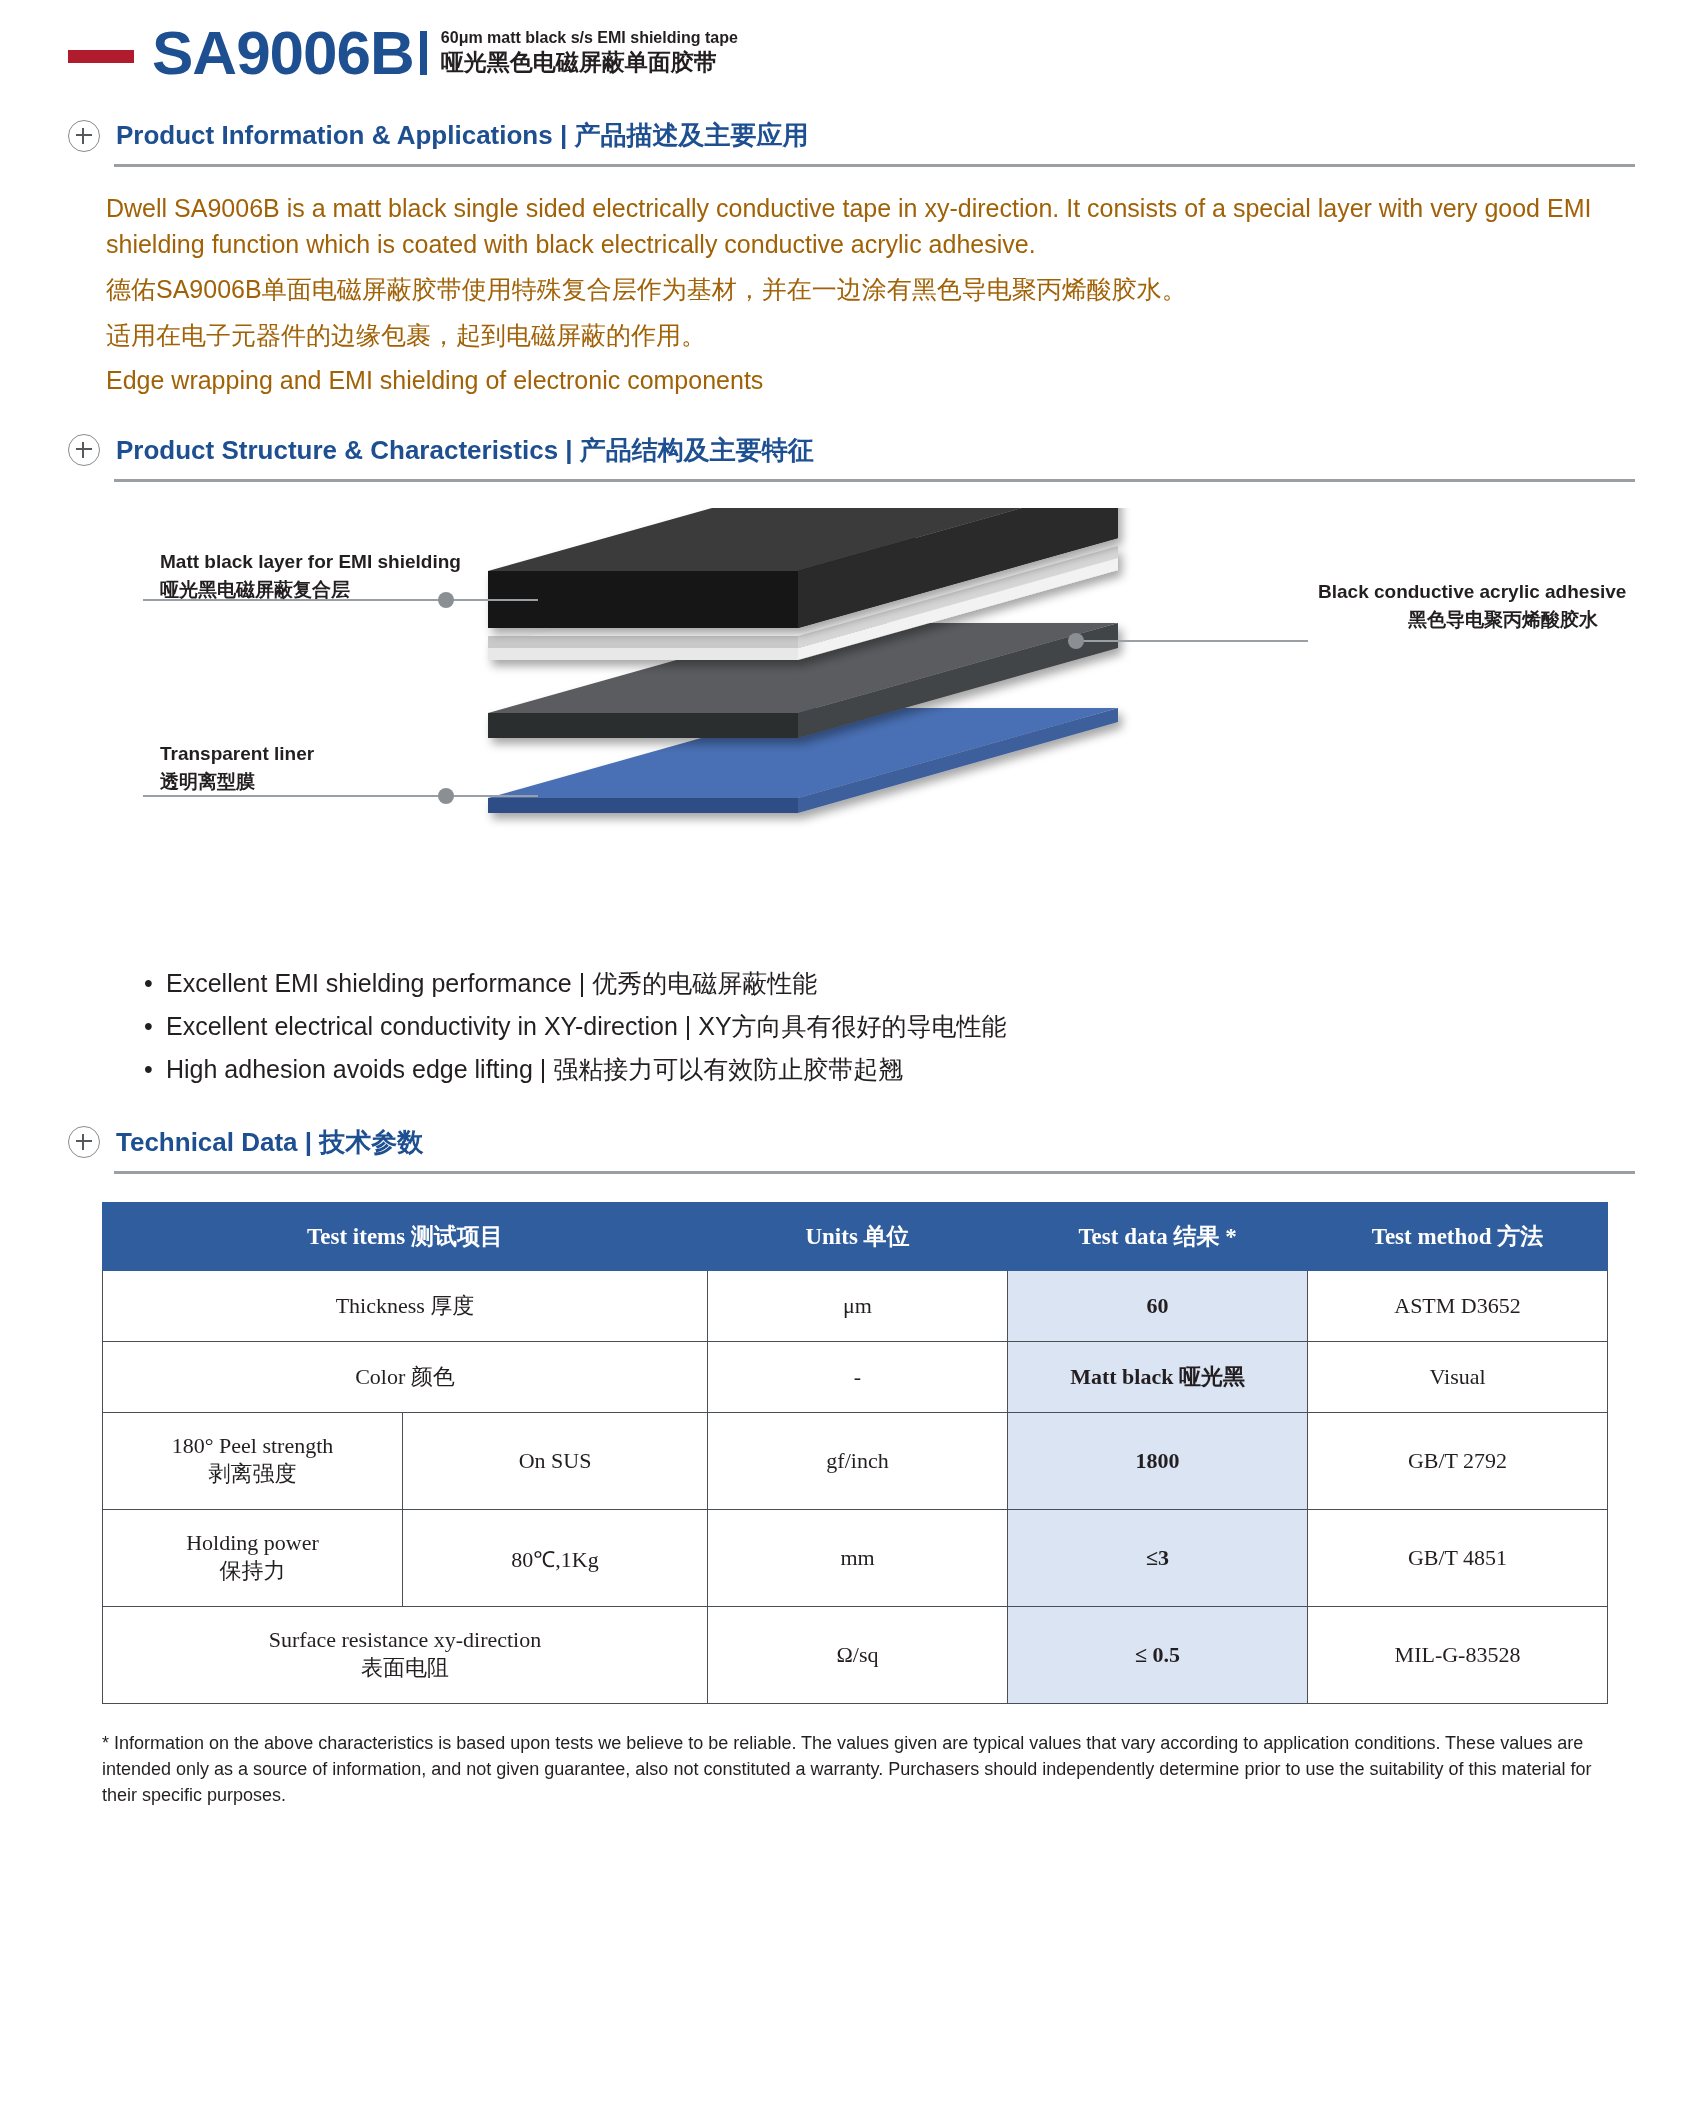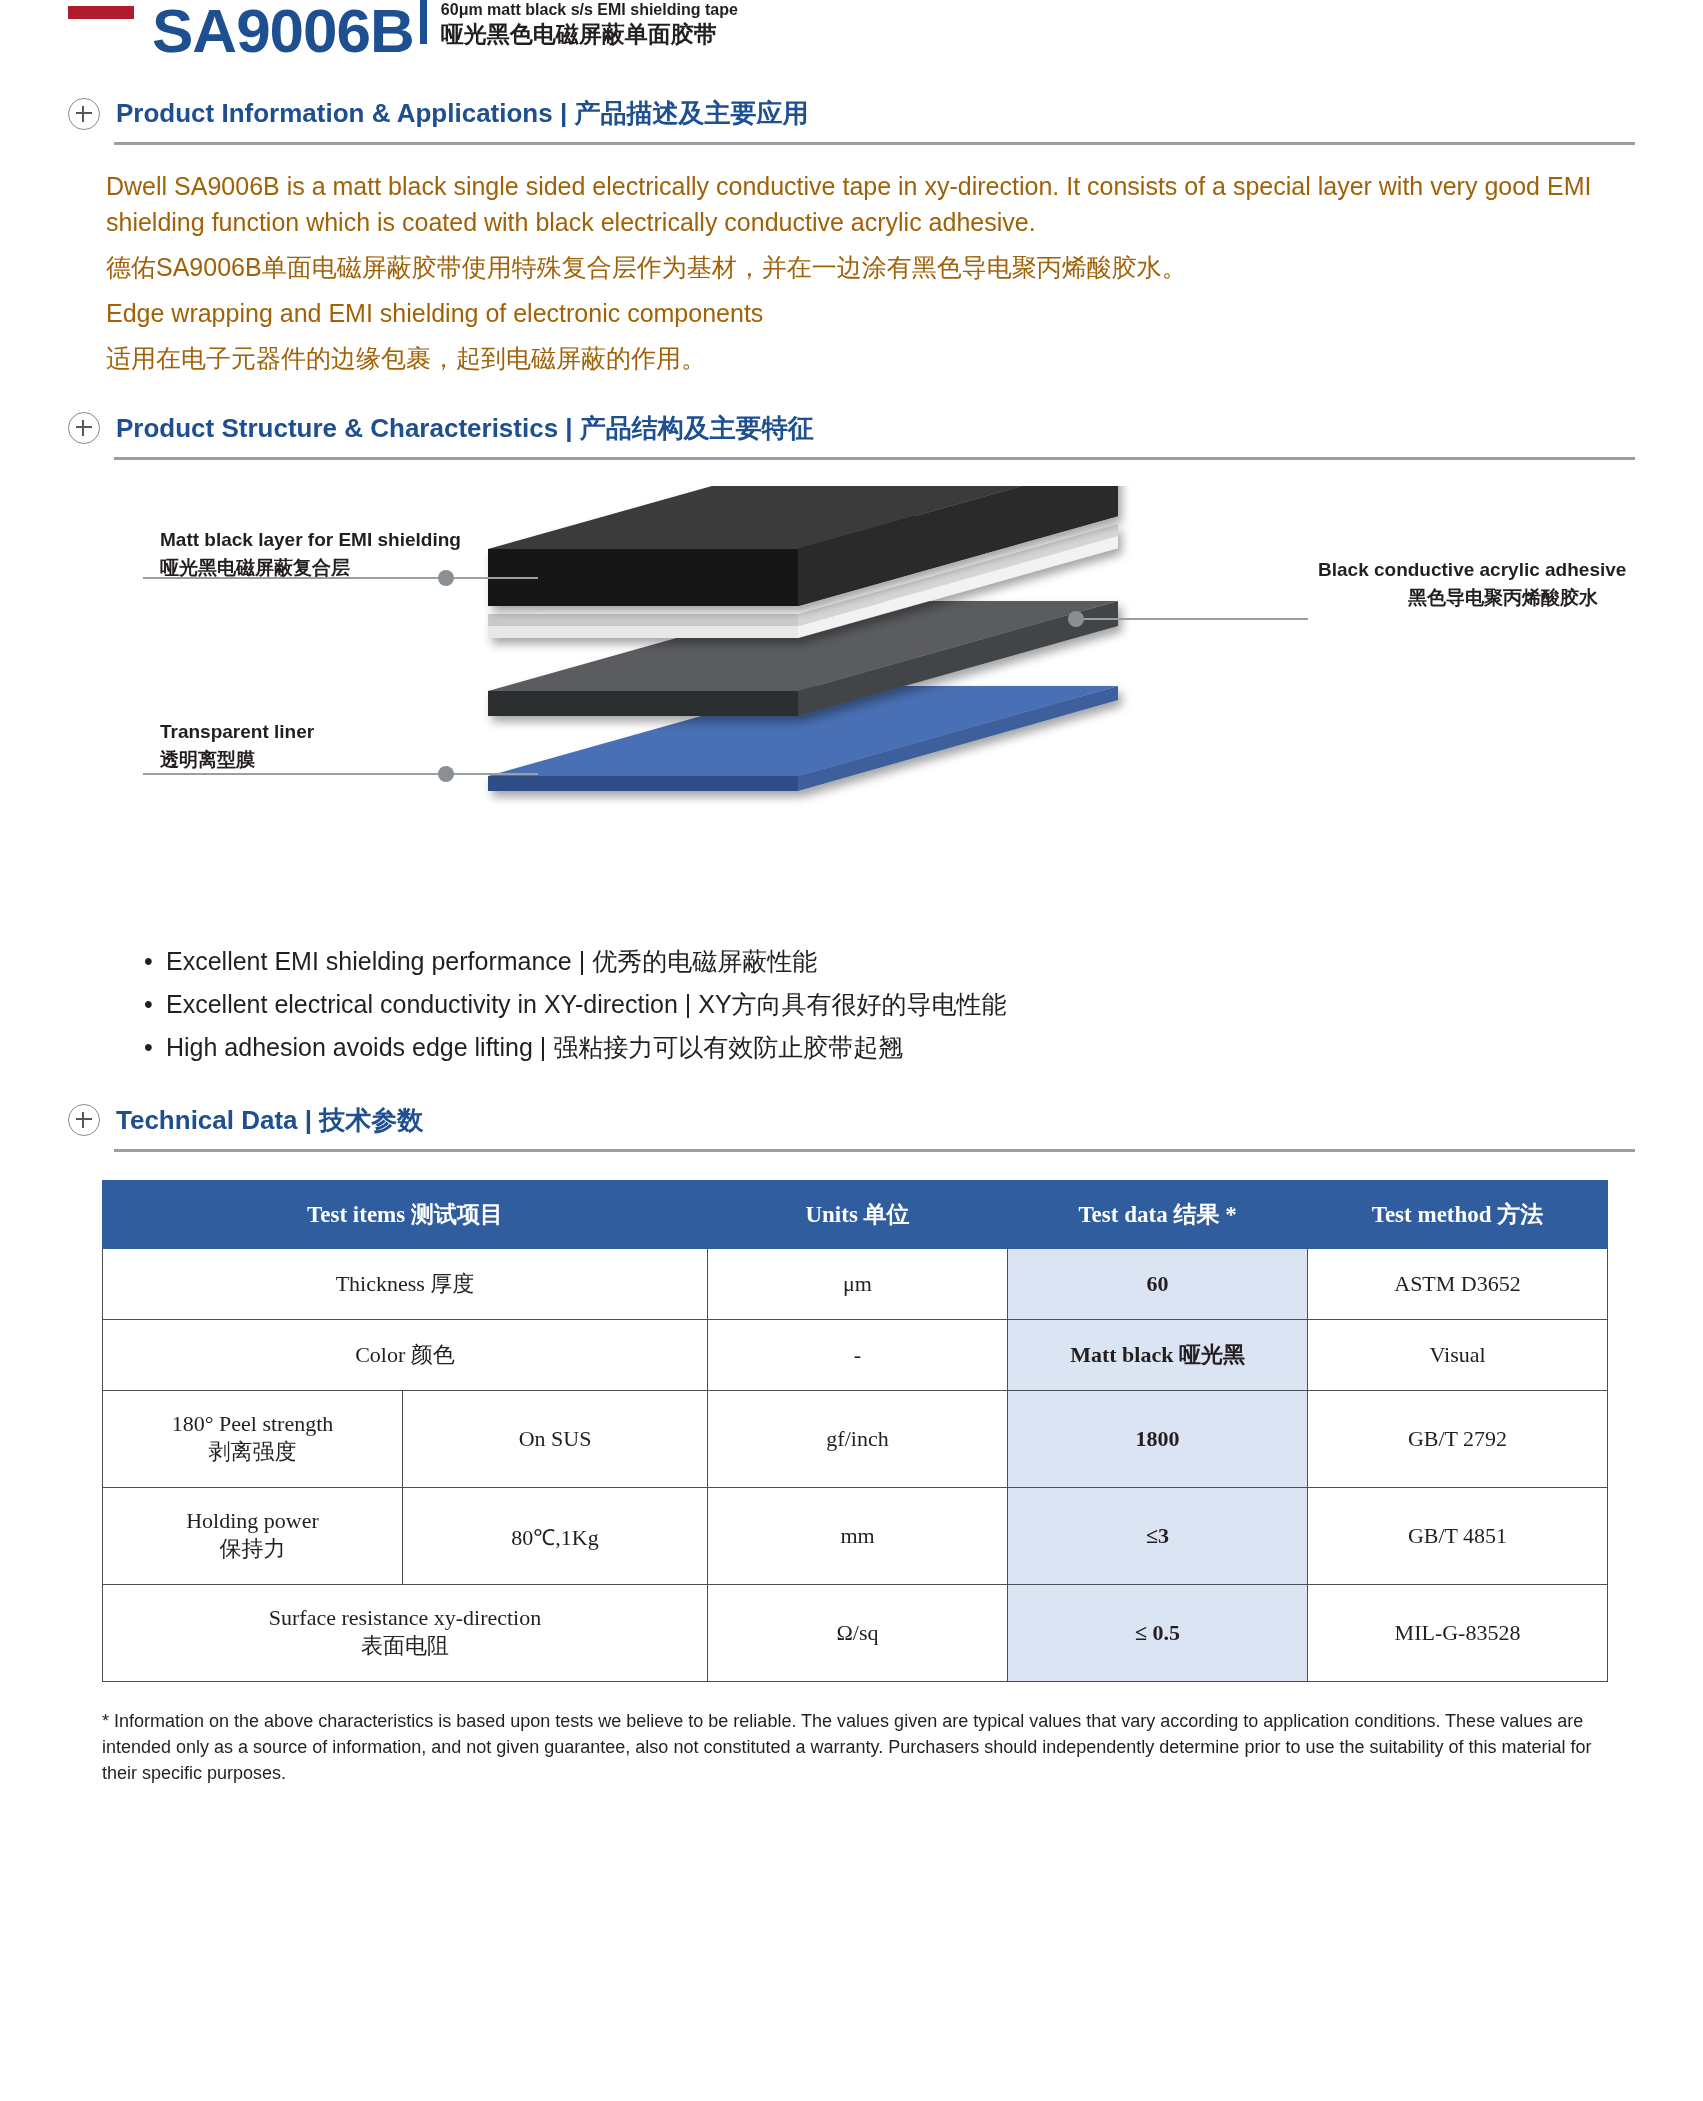--- a/index.html
+++ b/index.html
@@ -19,21 +19,22 @@
     position: relative;
     width: 1703px;
     height: 2101px;
     box-sizing: border-box;
     padding: 0 60px;
   }
 
   
   .header {
     display: flex;
-    align-items: flex-start;
+    align-items: center;
+    padding-top: 22px;
     padding-left: 8px;
   }
   .header-dash {
     width: 66px;
     height: 13px;
     background: #b01c2e;
     margin-right: 18px;
     margin-top: 6px;
     flex: none;
   }
@@ -239,22 +240,22 @@
 
   <div class="section">
     <div class="section-head">
       <div class="plus-icon"></div>
       <div class="section-title">Product Information &amp; Applications | 产品描述及主要应用</div>
     </div>
     <div class="section-rule"></div>
     <div class="body-block">
       <div class="body-line para">Dwell SA9006B is a matt black single sided electrically conductive tape in xy-direction. It consists of a special layer with very good EMI shielding function which is coated with black electrically conductive acrylic adhesive.</div>
       <div class="body-line cn">德佑SA9006B单面电磁屏蔽胶带使用特殊复合层作为基材，并在一边涂有黑色导电聚丙烯酸胶水。</div>
+      <div class="body-line cn">适用在电子元器件的边缘包裹，起到电磁屏蔽的作用。</div>
       <div class="body-line cn">Edge wrapping and EMI shielding of electronic components</div>
-      <div class="body-line cn">适用在电子元器件的边缘包裹，起到电磁屏蔽的作用。</div>
     </div>
   </div>
 
   <div class="section">
     <div class="section-head">
       <div class="plus-icon"></div>
       <div class="section-title">Product Structure &amp; Characteristics | 产品结构及主要特征</div>
     </div>
     <div class="section-rule"></div>
 

